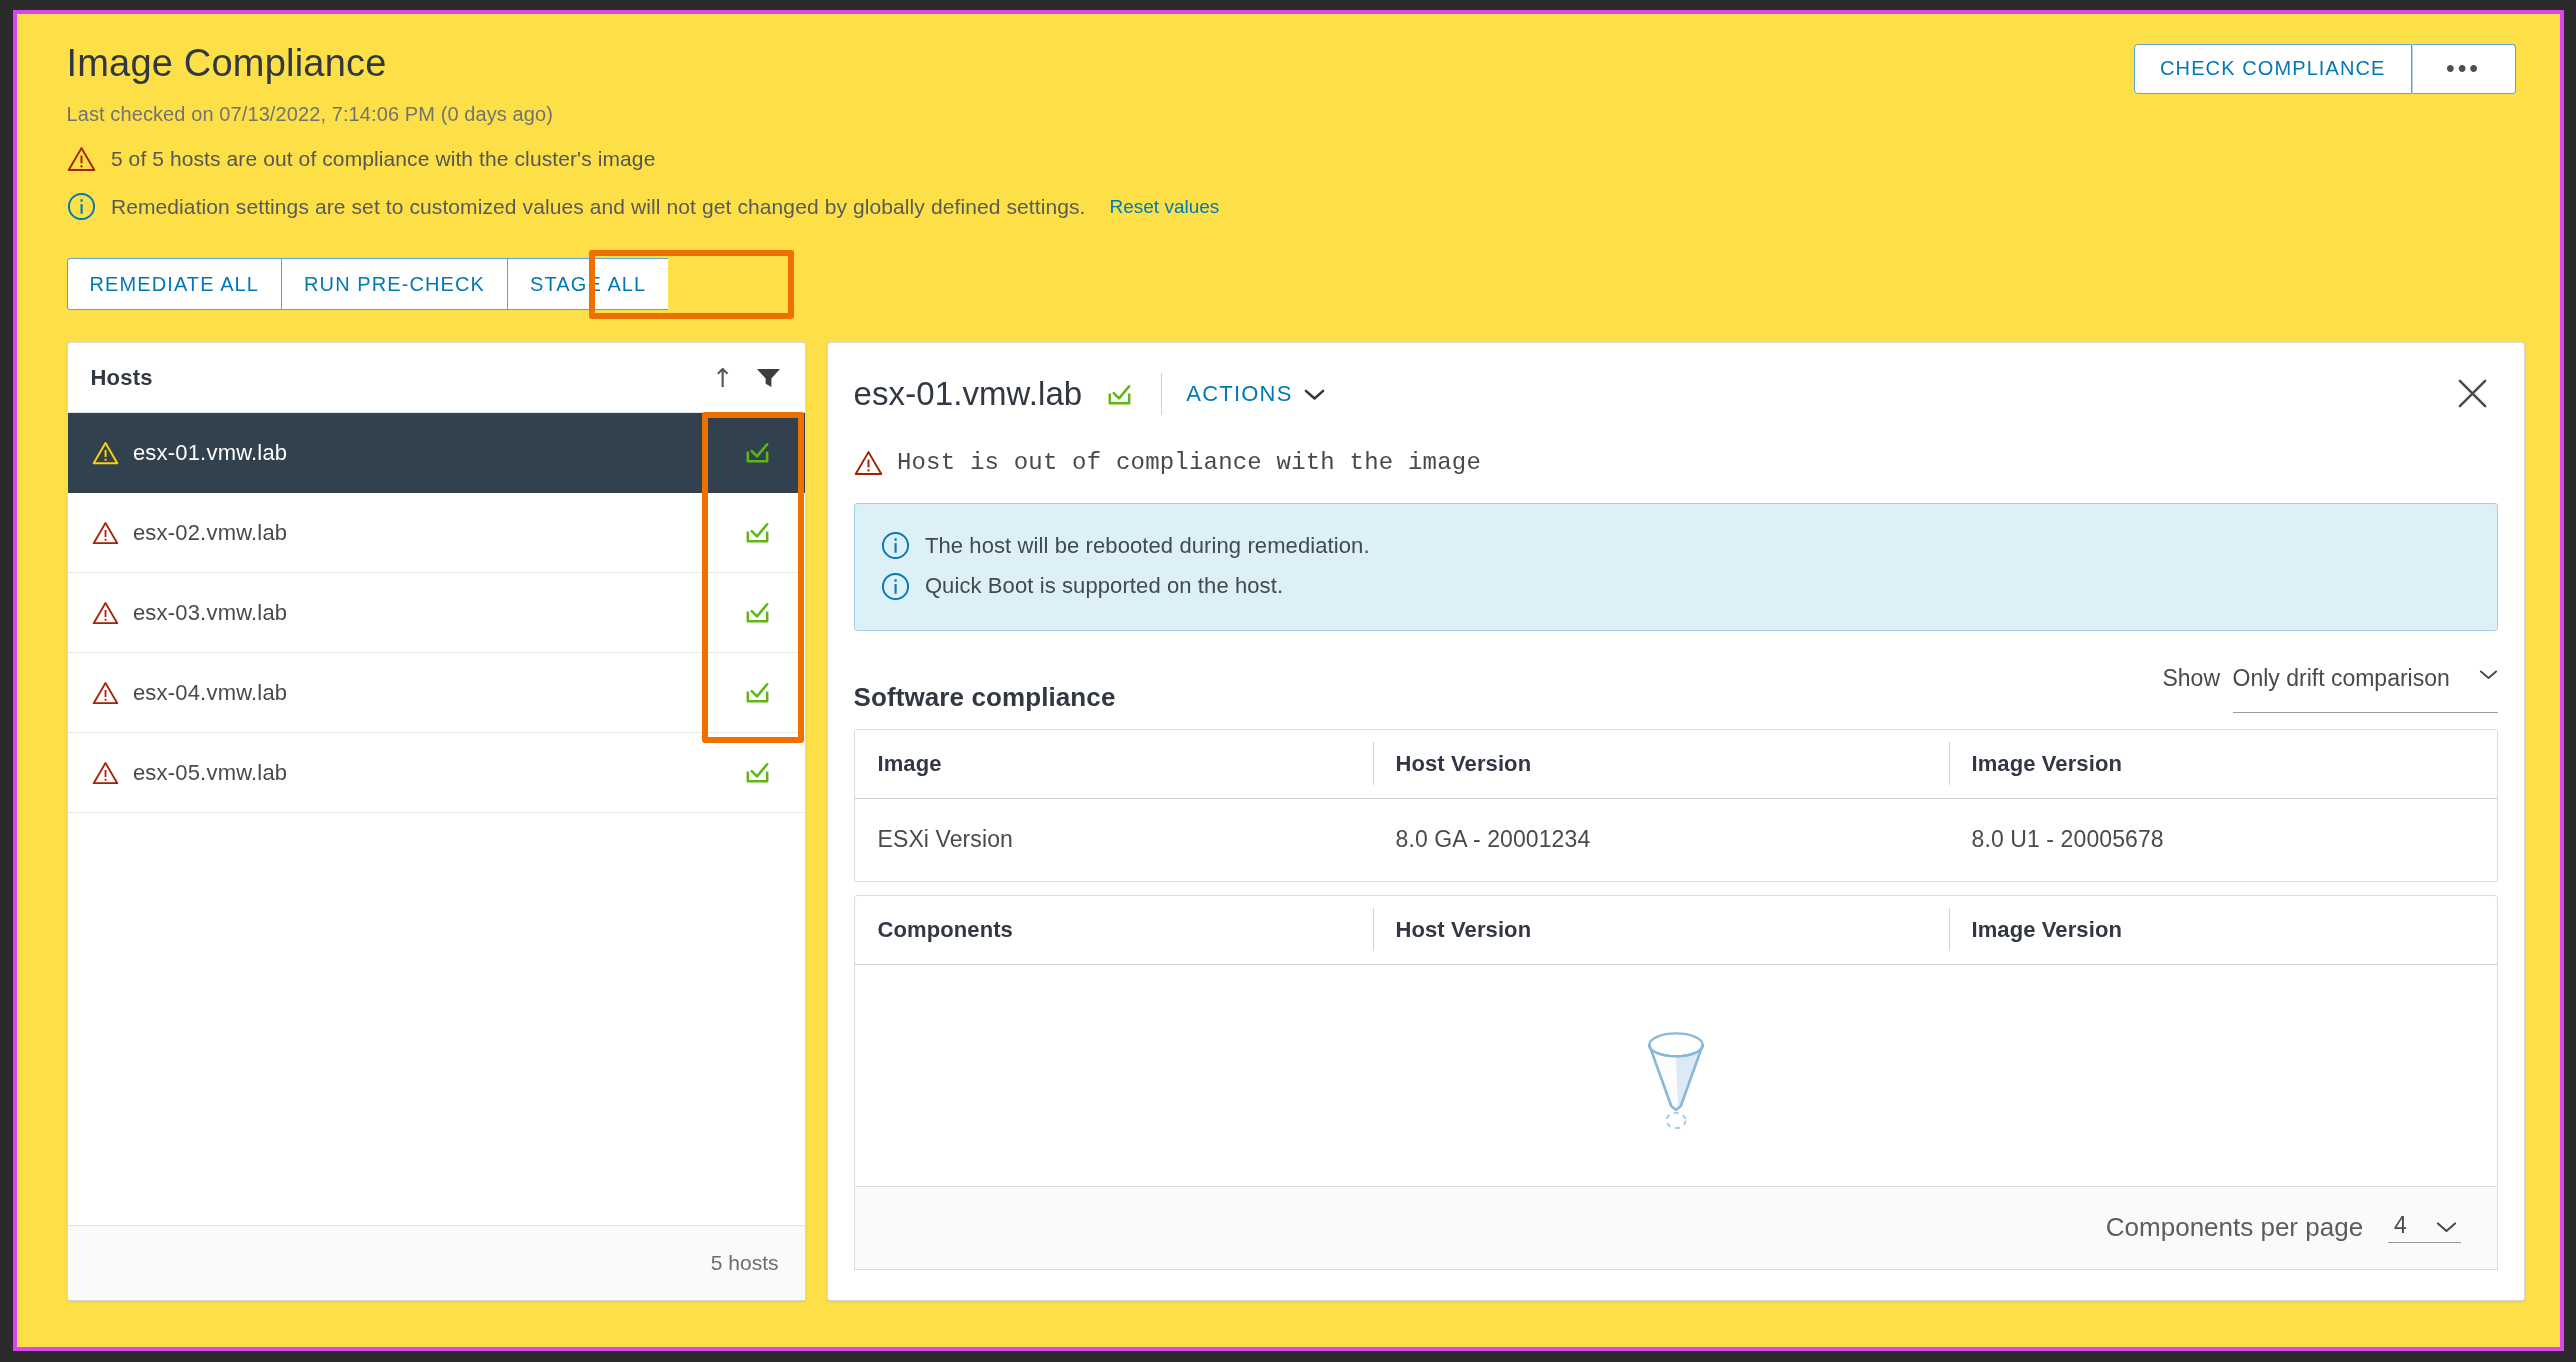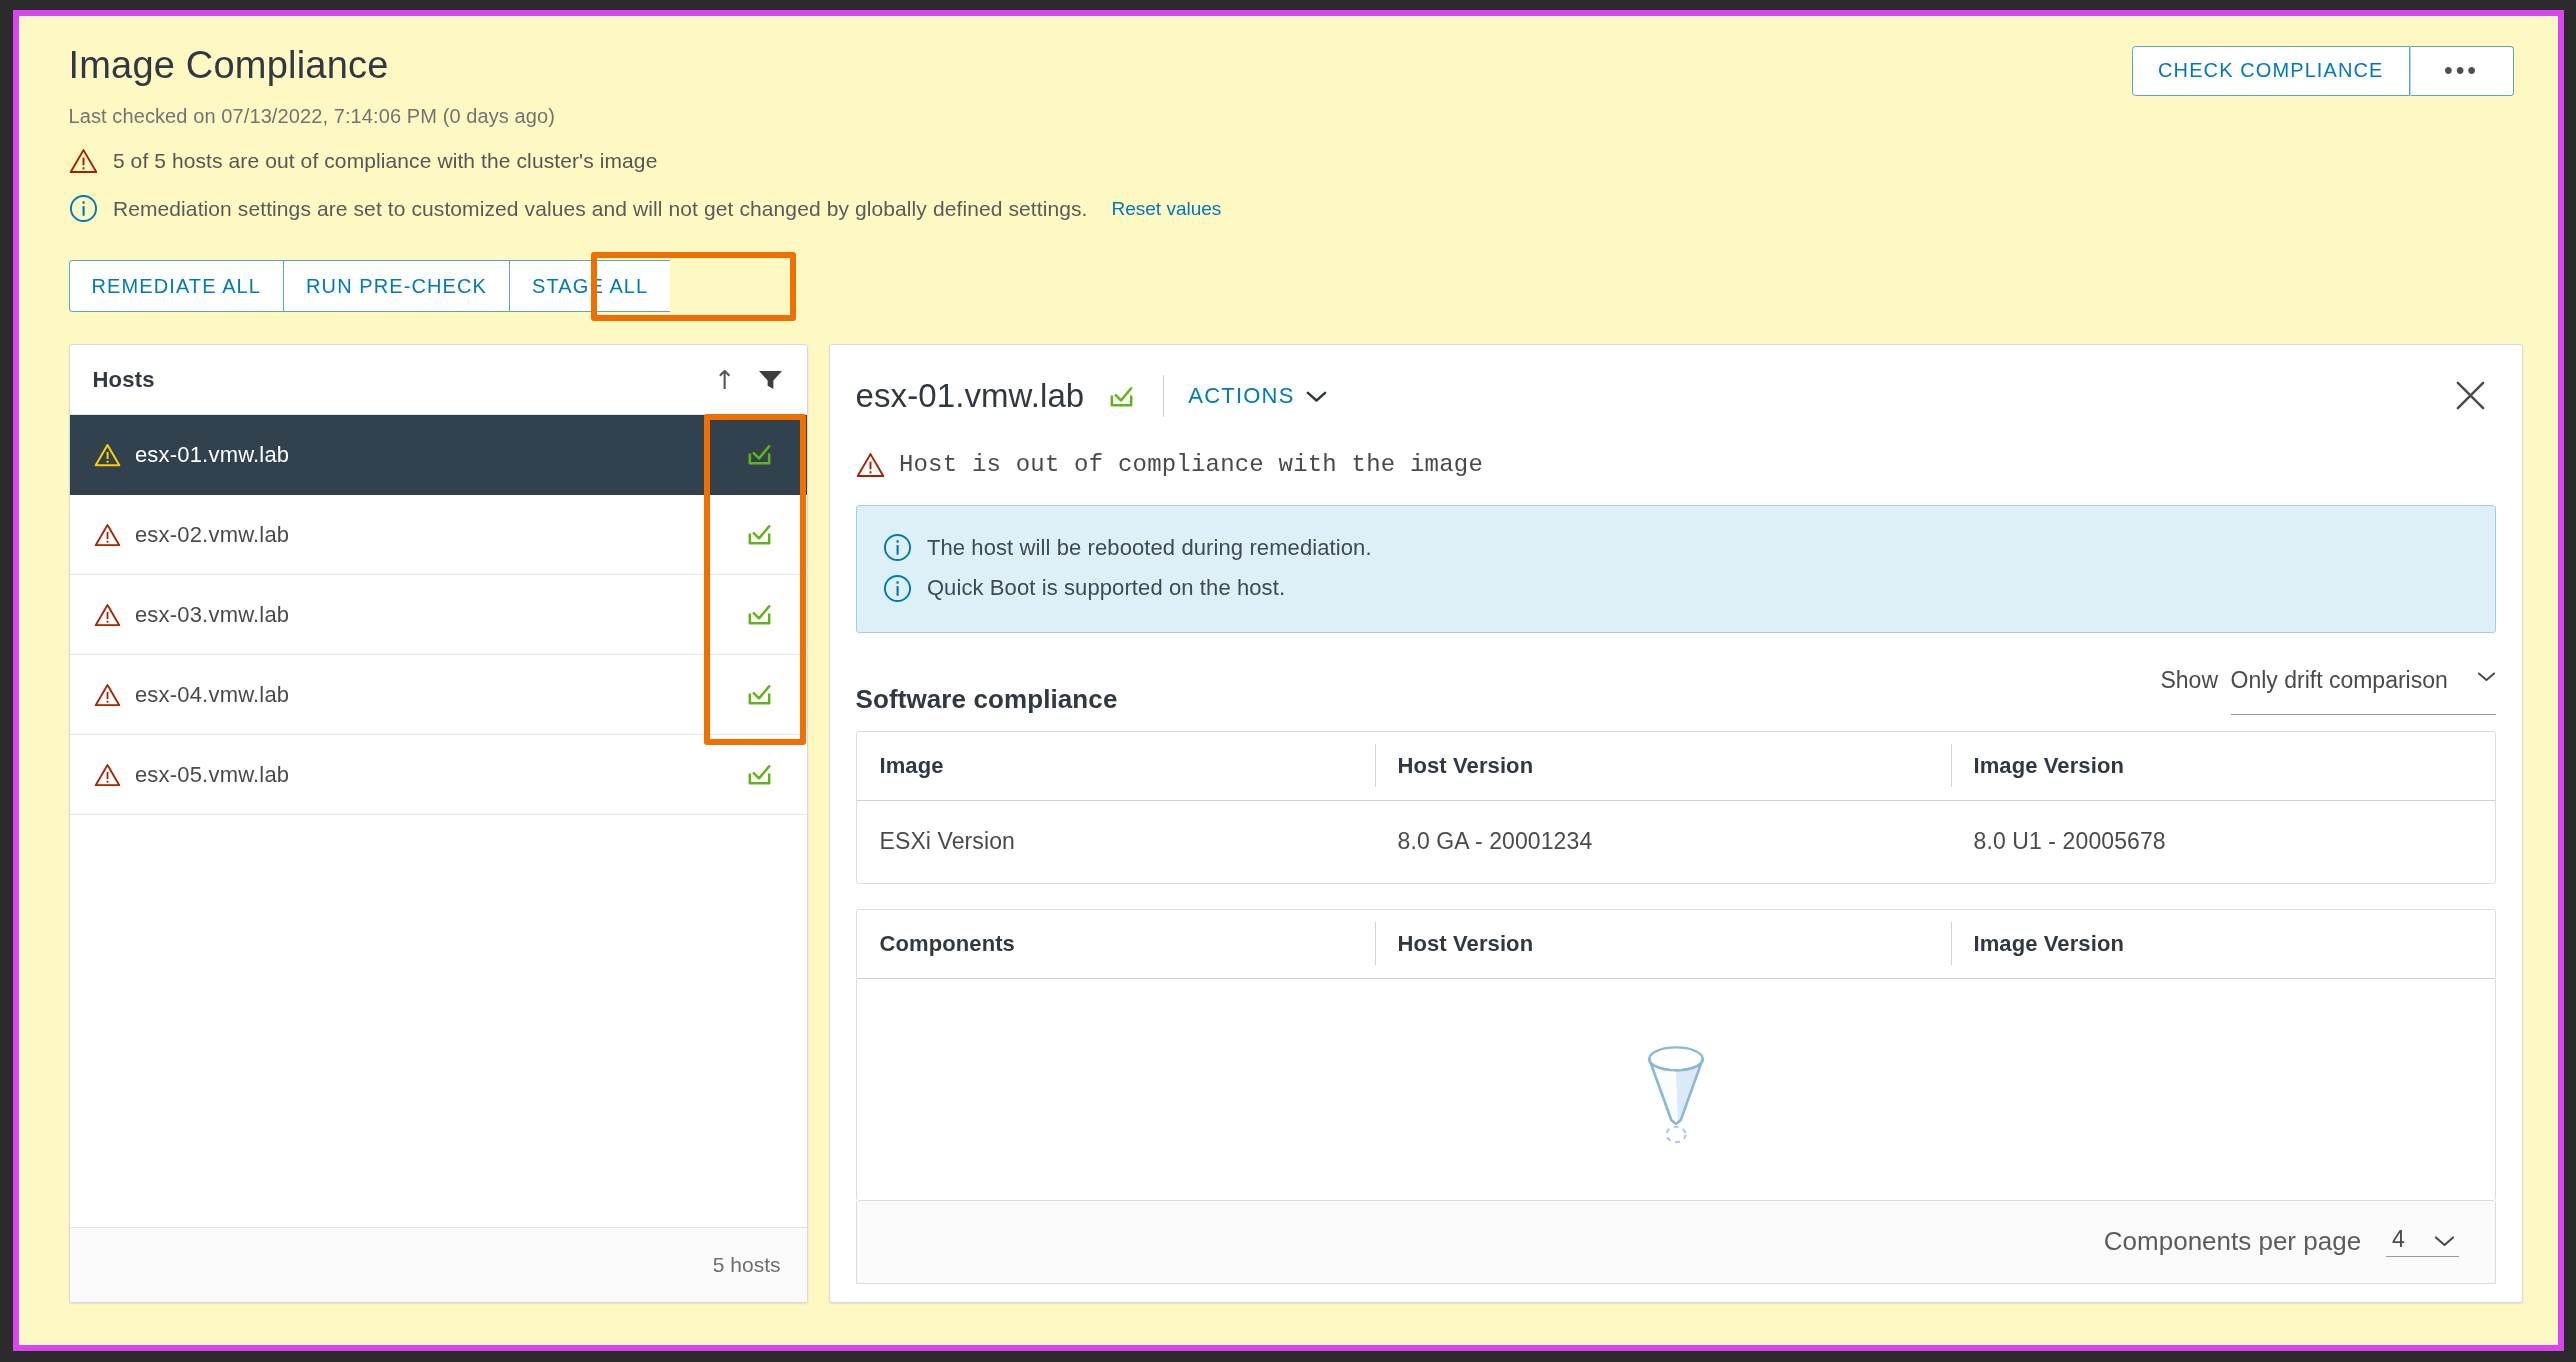--- a/index.html
+++ b/index.html
@@ -17,22 +17,22 @@
     position: relative;
     width: 2576px;
     height: 1362px;
     background: #2b2b2b;
     padding: 9.6px 12.5px 10.6px 12.5px;
   }
   #page {
     position: relative;
     width: 100%;
     height: 100%;
-    background: #fef9c3;
-    border: 6px solid #d946ef;
+    background: #fde047;
+    border: 4px solid #d946ef;
     overflow: hidden;
   }
 
   
   .hdr { position: relative; padding: 29px 40px 0 50px; }
 
   .page-title {
     font-size: 38px;
     font-weight: 400;
     color: #313843;
@@ -637,21 +637,21 @@
           <div class="cell c2">Host Version</div>
           <div class="cell c3">Image Version</div>
         </div>
         <div class="trow tbody-row">
           <div class="cell c1">ESXi Version</div>
           <div class="cell c2">8.0 GA - 20001234</div>
           <div class="cell c3">8.0 U1 - 20005678</div>
         </div>
       </div>
 
-      <div class="tbl" style="margin-top:25px;">
+      <div class="tbl" style="margin-top:13px;">
         <div class="trow thead">
           <div class="cell c1">Components</div>
           <div class="cell c2">Host Version</div>
           <div class="cell c3">Image Version</div>
         </div>
         <div class="empty-body">
           <span class="ico">
             <svg width="92" height="107" viewBox="0 0 96 112">
               <ellipse cx="48" cy="24" rx="28" ry="12" fill="#ffffff" stroke="#8ab8d8" stroke-width="2.4"></ellipse>
               <path d="M20 24 C20 31 33 36 48 36 C63 36 76 31 76 24 L53 88 L48 92 L43 88 Z" fill="#dbeaf6" stroke="#8ab8d8" stroke-width="2.4" stroke-linejoin="round"></path>

